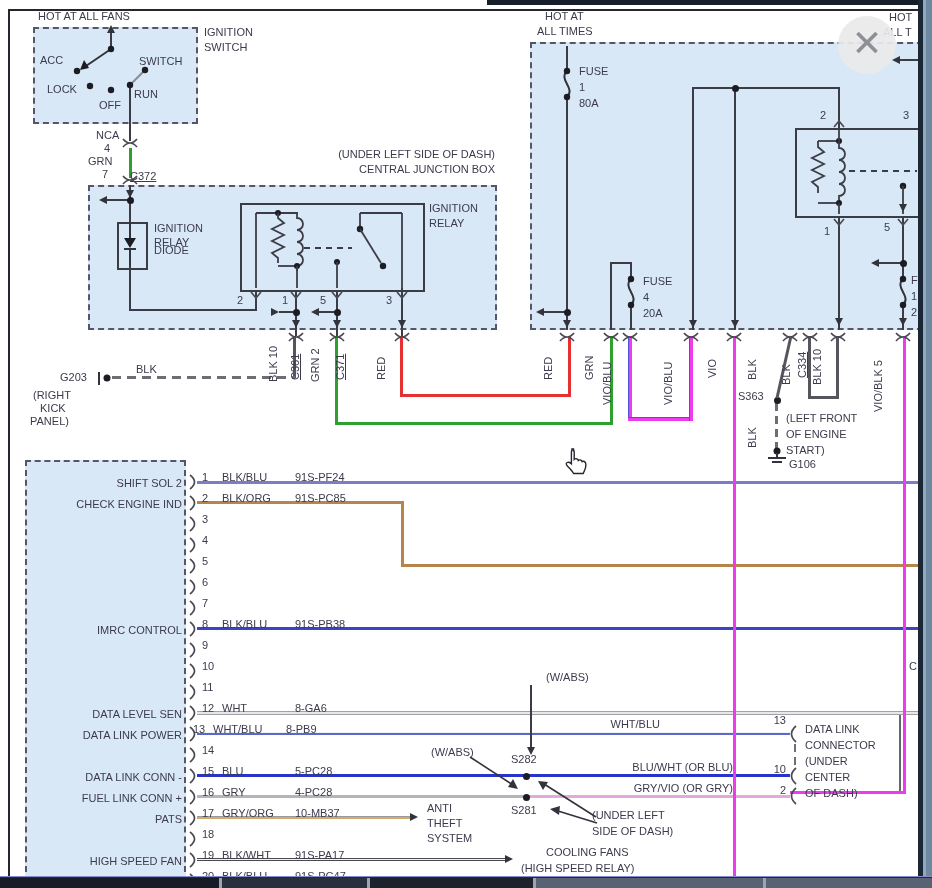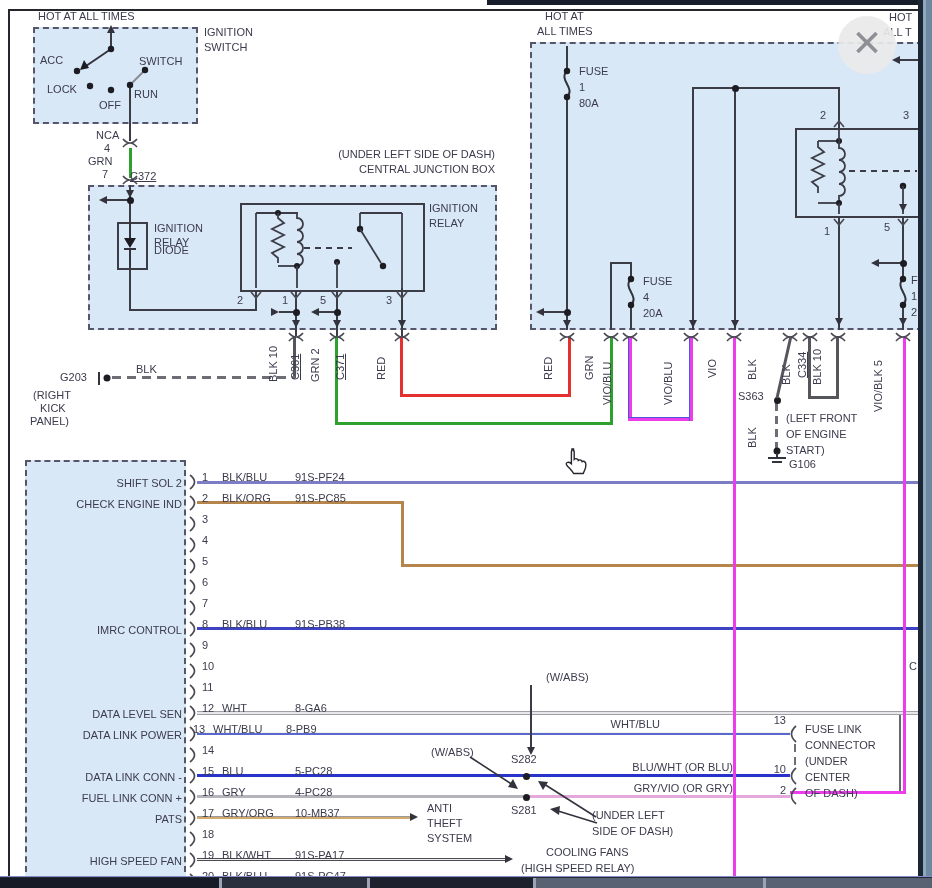--- a/index.html
+++ b/index.html
@@ -253,21 +253,21 @@
     <g stroke="#33333d" stroke-width="1.6" fill="#33333d">
       <line x1="470" y1="757" x2="513" y2="785"></line>
         <polygon points="518,789 508,787 513,779" stroke="none"></polygon>
       <line x1="596" y1="817" x2="544" y2="784"></line>
         <polygon points="538,781 548,782 543,790" stroke="none"></polygon>
       <line x1="597" y1="823" x2="558" y2="811"></line>
         <polygon points="550,809 560,806 559,815" stroke="none"></polygon>
     </g>
   </svg>
 
-  <div class="txt" style="left:38px;top:10px">HOT AT ALL TIMES</div>
+  <div class="txt" style="left:38px;top:10px">HOT AT ALL FANS</div>
   <div class="txt" style="left:204px;top:26px">IGNITION</div>
   <div class="txt" style="left:204px;top:41px">SWITCH</div>
   <div class="txt" style="left:40px;top:54px">ACC</div>
   <div class="txt" style="left:47px;top:83px">LOCK</div>
   <div class="txt" style="left:99px;top:99px">OFF</div>
   <div class="txt" style="left:134px;top:88px">RUN</div>
   <div class="txt" style="left:139px;top:55px">SWITCH</div>
 
   <div class="txt" style="left:96px;top:129px">NCA</div>
   <div class="txt" style="left:104px;top:142px">4</div>
@@ -378,21 +378,21 @@
   <div class="txt rt" style="right:199px;top:782px">GRY/VIO (OR GRY)</div>
   <div class="txt" style="left:427px;top:802px">ANTI</div>
   <div class="txt" style="left:427px;top:817px">THEFT</div>
   <div class="txt" style="left:427px;top:832px">SYSTEM</div>
   <div class="txt" style="left:546px;top:846px">COOLING FANS</div>
   <div class="txt" style="left:521px;top:862px">(HIGH SPEED RELAY)</div>
 
   <div class="txt rt" style="right:146px;top:714px">13</div>
   <div class="txt rt" style="right:146px;top:763px">10</div>
   <div class="txt rt" style="right:146px;top:784px">2</div>
-  <div class="txt" style="left:805px;top:723px">FUSE LINK</div>
+  <div class="txt" style="left:805px;top:723px">DATA LINK</div>
   <div class="txt" style="left:805px;top:739px">CONNECTOR</div>
   <div class="txt" style="left:805px;top:755px">(UNDER</div>
   <div class="txt" style="left:805px;top:771px">CENTER</div>
   <div class="txt" style="left:805px;top:787px">OF DASH)</div>
   <div class="txt" style="left:909px;top:660px">C</div>
 
   <div style="position:absolute;left:487px;top:0;width:445px;height:5px;background:#171d2a"></div>
   <div style="position:absolute;left:918px;top:0;width:14px;height:888px;background:linear-gradient(90deg,#1c2736 0 38%,#90a8bd 38% 55%,#6d89a2 55% 100%)"></div>
   <div style="position:absolute;left:0;top:876px;width:932px;height:12px;background:#242936;border-top:1px solid #878cc9">
     <div style="position:absolute;left:0;top:1px;width:219px;height:11px;background:#171b27"></div>

